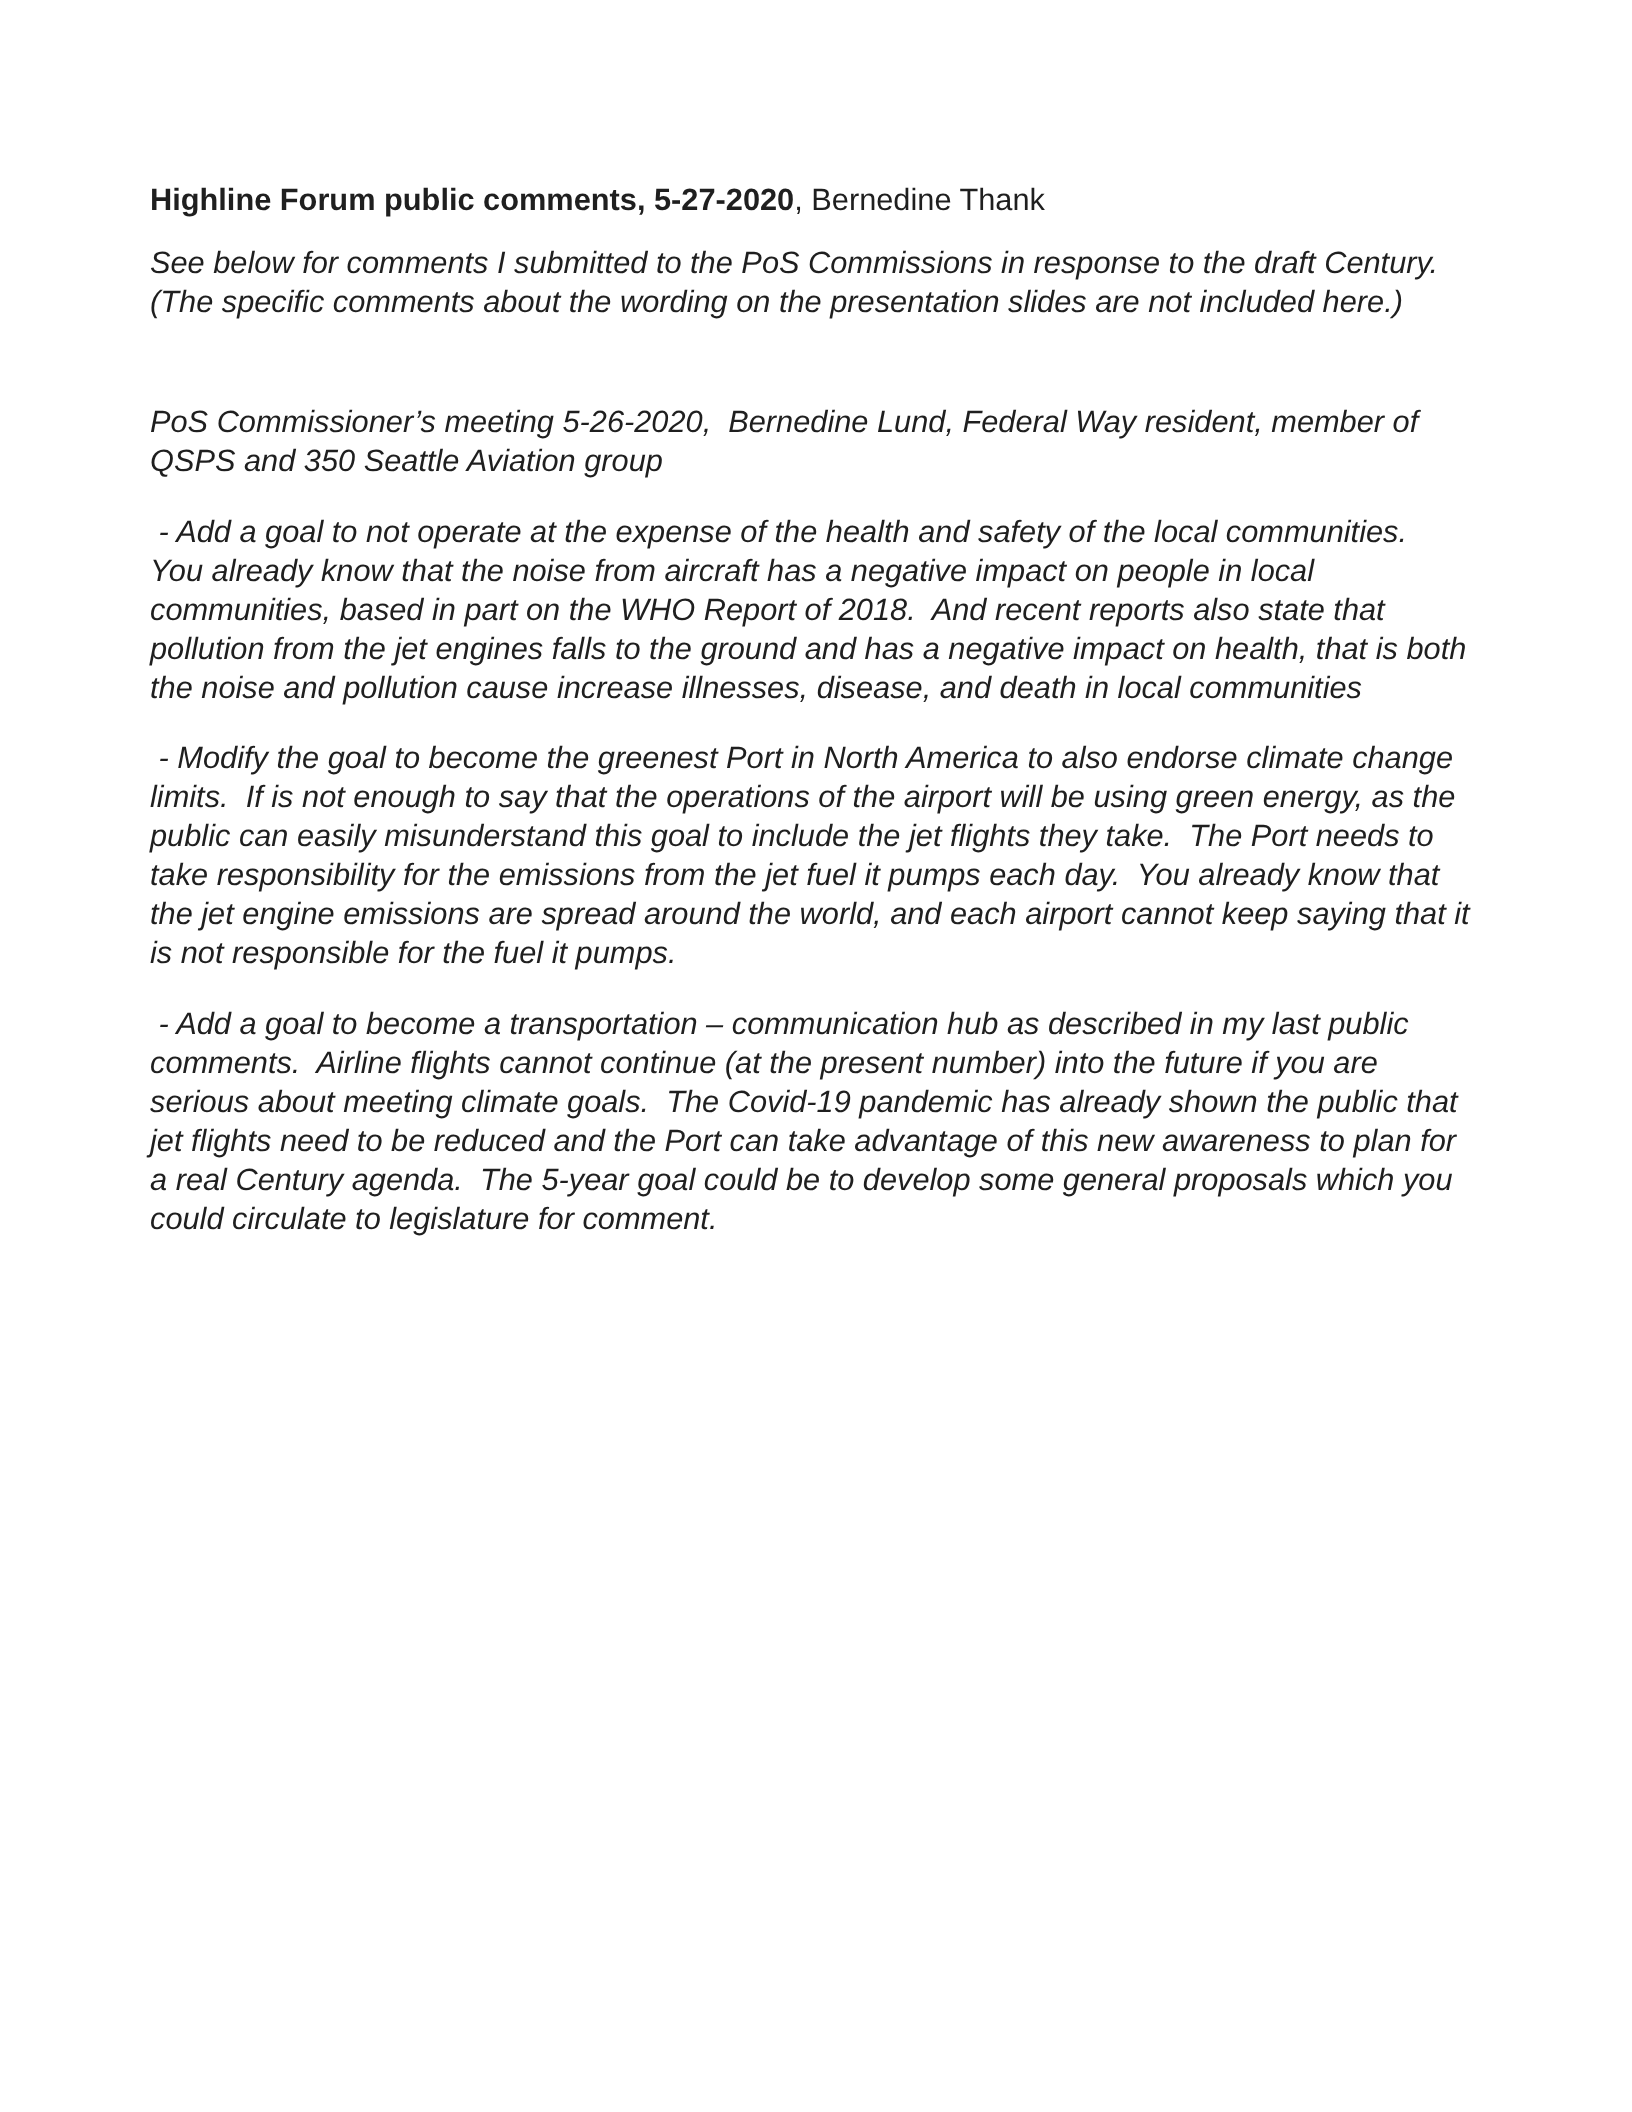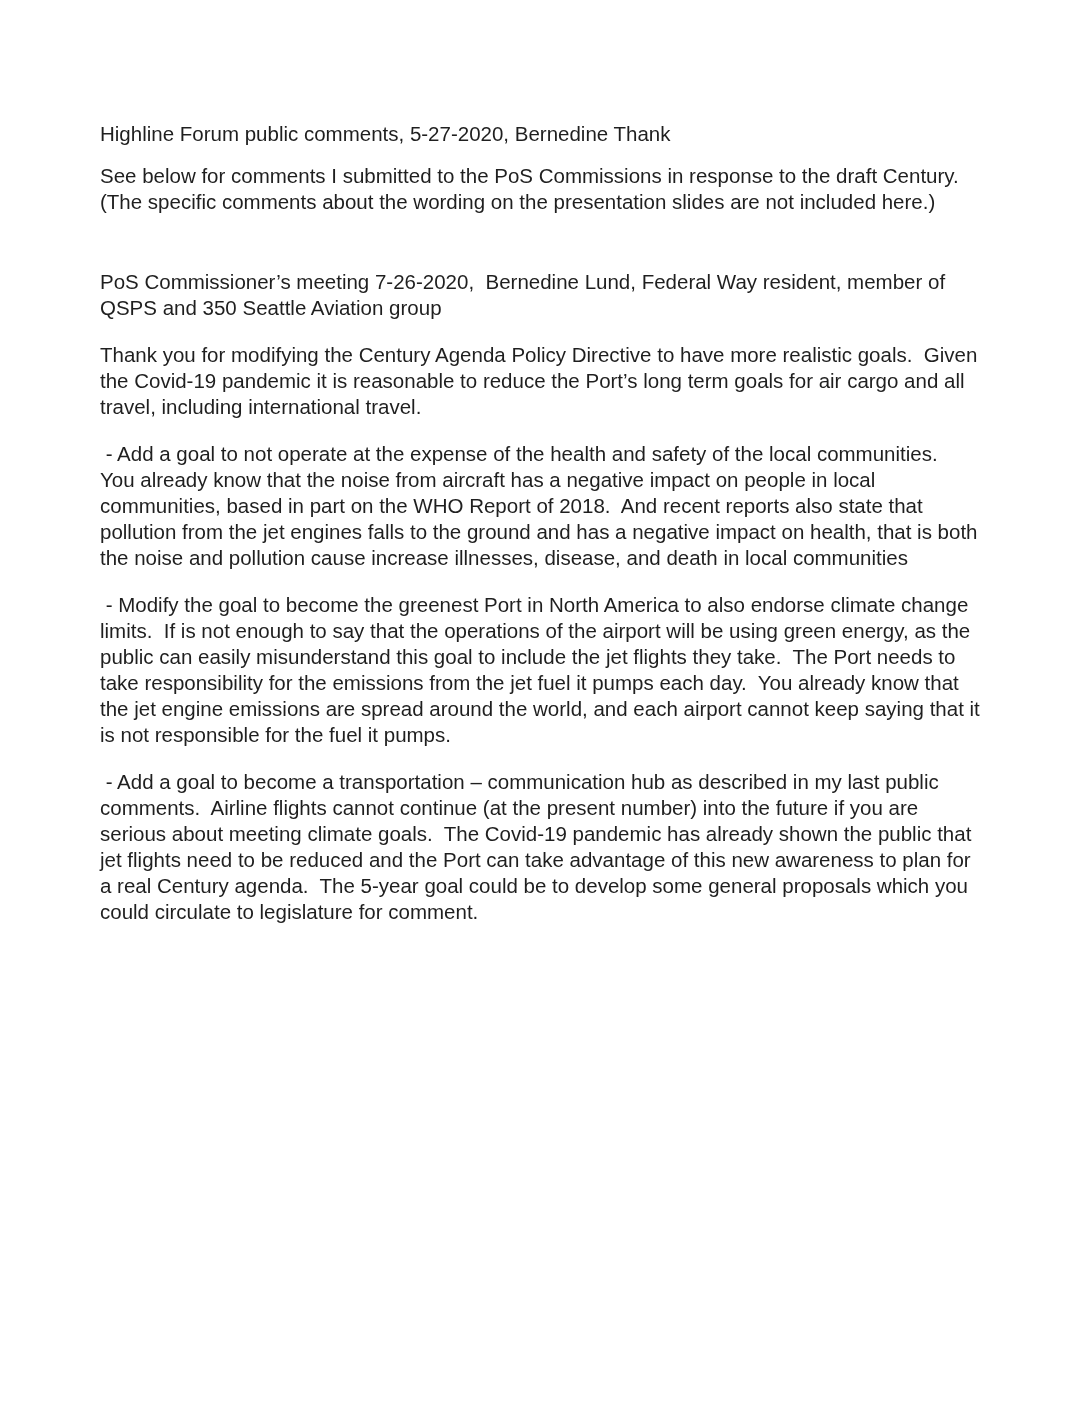--- a/index.html
+++ b/index.html
@@ -21,46 +21,46 @@
     padding: 121px 94px 0 100px;
     background: #ffffff;
   }
   .title-line {
     margin: 0 0 16px 0;
     font-size: 20.5px;
     line-height: 26px;
     white-space: pre-wrap;
   }
   .title-line .bold {
-    font-weight: normal;
+    font-weight: bold;
   }
   .para {
     margin: 0 12px 21px 0;
     font-size: 20.5px;
     line-height: 26px;
     white-space: pre-wrap;
+    font-style: italic;
   }
   .spacer {
     height: 12px;
     margin: 0 0 21px 0;
   }
 </style>
 </head>
 <body>
 
 <div class="page">
   <p class="title-line"><span class="bold">Highline Forum public comments, 5-27-2020</span><span>, Bernedine Thank</span></p>
 
   <p class="para">See below for comments I submitted to the PoS Commissions in response to the draft Century.  (The specific comments about the wording on the presentation slides are not included here.)</p>
 
   <div class="spacer"></div>
 
-  <p class="para">PoS Commissioner’s meeting 7-26-2020,  Bernedine Lund, Federal Way resident, member of QSPS and 350 Seattle Aviation group</p>
+  <p class="para">PoS Commissioner’s meeting 5-26-2020,  Bernedine Lund, Federal Way resident, member of QSPS and 350 Seattle Aviation group</p>
 
-  <p class="para">Thank you for modifying the Century Agenda Policy Directive to have more realistic goals.  Given the Covid-19 pandemic it is reasonable to reduce the Port’s long term goals for air cargo and all travel, including international travel.</p>
 
 
   <p class="para"> - Add a goal to not operate at the expense of the health and safety of the local communities.  You already know that the noise from aircraft has a negative impact on people in local communities, based in part on the WHO Report of 2018.  And recent reports also state that pollution from the jet engines falls to the ground and has a negative impact on health, that is both the noise and pollution cause increase illnesses, disease, and death in local communities</p>
 
   <p class="para"> - Modify the goal to become the greenest Port in North America to also endorse climate change limits.  If is not enough to say that the operations of the airport will be using green energy, as the public can easily misunderstand this goal to include the jet flights they take.  The Port needs to take responsibility for the emissions from the jet fuel it pumps each day.  You already know that the jet engine emissions are spread around the world, and each airport cannot keep saying that it is not responsible for the fuel it pumps.</p>
 
   <p class="para"> - Add a goal to become a transportation – communication hub as described in my last public comments.  Airline flights cannot continue (at the present number) into the future if you are serious about meeting climate goals.  The Covid-19 pandemic has already shown the public that jet flights need to be reduced and the Port can take advantage of this new awareness to plan for a real Century agenda.  The 5-year goal could be to develop some general proposals which you could circulate to legislature for comment.</p>
 </div>
 
 </body></html>

